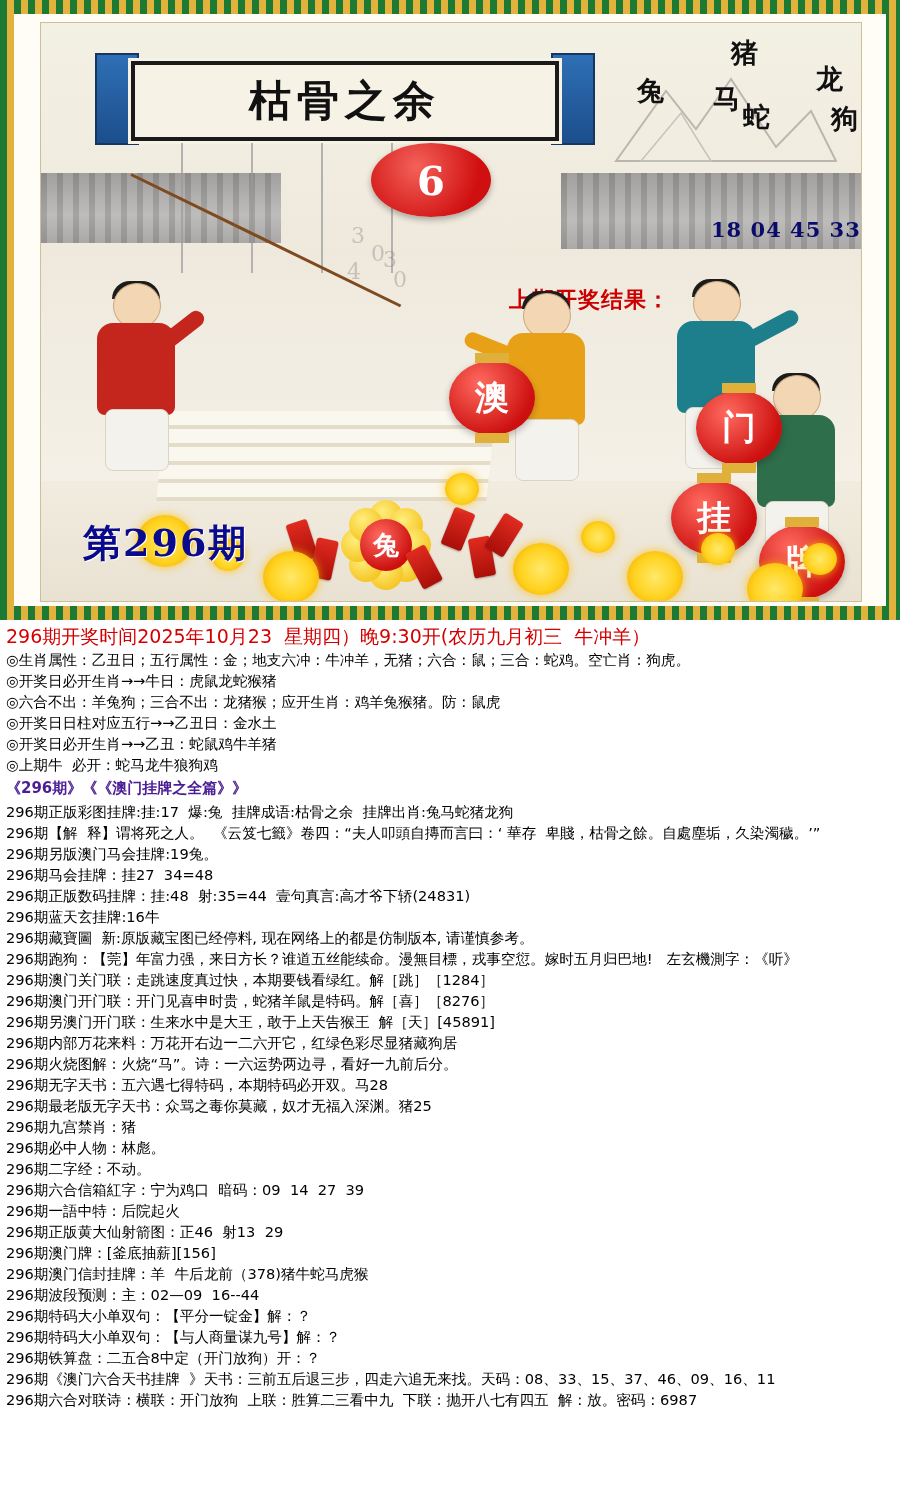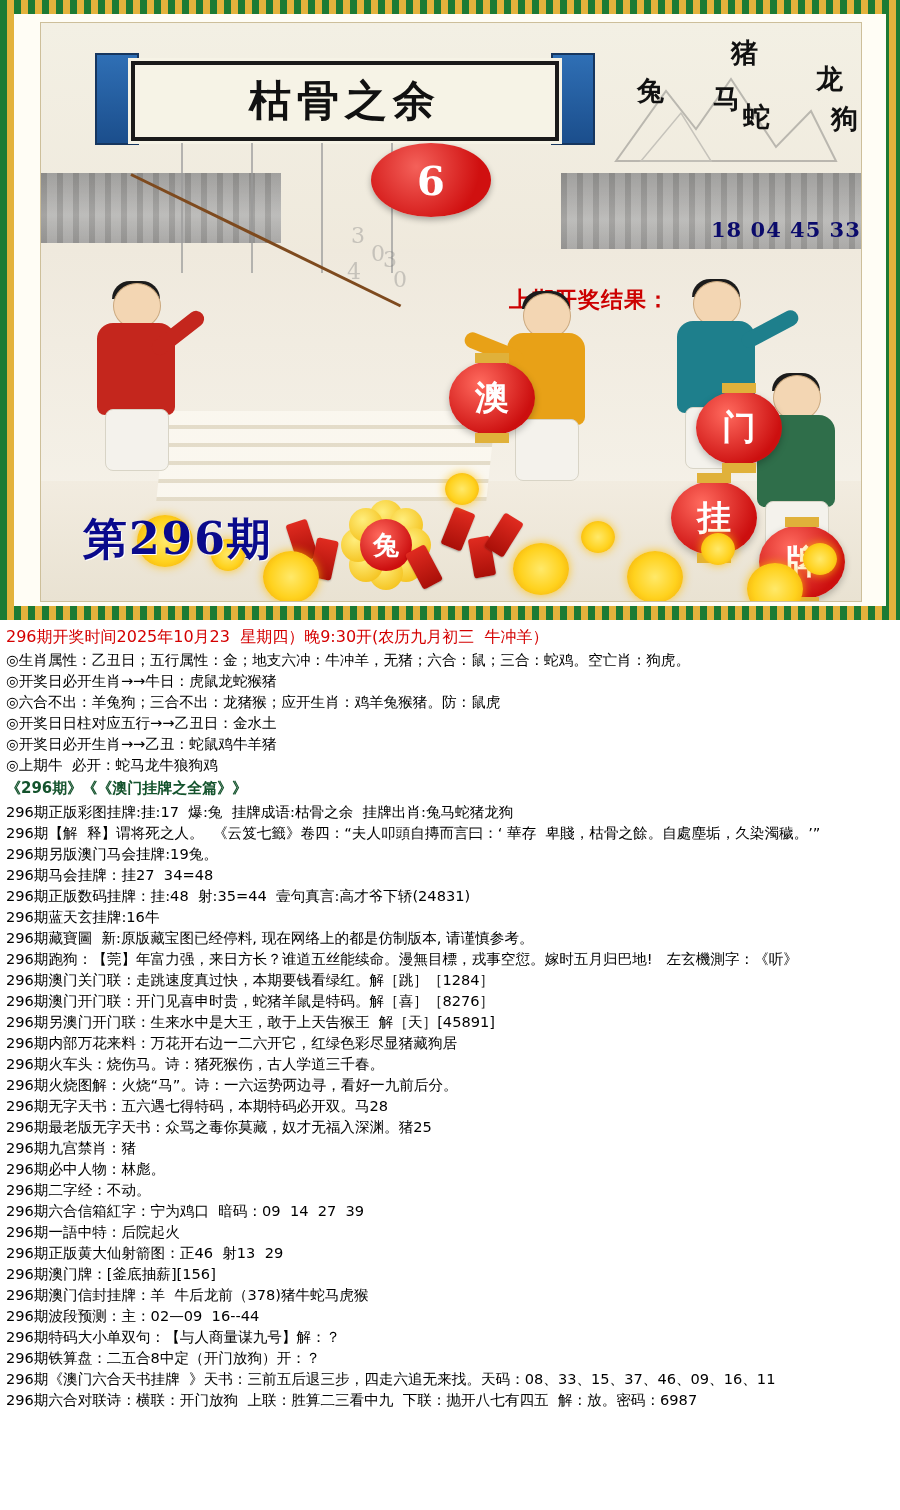--- a/index.html
+++ b/index.html
@@ -300,21 +300,21 @@
     color: #fff;
     font-family: "DejaVu Serif", "Liberation Serif", serif;
     font-size: 26px; font-weight: bold;
   }
 
   
   .issue-no {
     position: absolute;
     left: 42px; bottom: 32px;
     font-family: "DejaVu Serif", "Liberation Serif", serif;
-    font-size: 44px;
+    font-size: 38px;
     font-weight: bold;
     color: #0a0a8c;
     text-shadow: 1px 1px 0 #fff;
     letter-spacing: 2px;
   }
 
   
   .ghost-num {
     position: absolute;
     font-family: "DejaVu Serif", "Liberation Serif", serif;
@@ -326,26 +326,26 @@
   .body-text {
     padding: 6px 4px 18px 4px;
     font-size: 14.6px;
     line-height: 21px;
     color: #000;
     font-family: "DejaVu Sans", "Liberation Sans", sans-serif;
   }
   .line { white-space: pre-wrap; padding: 0 2px; }
   .headline {
     color: #d40000;
-    font-size: 16px;
+    font-size: 19px;
     padding-bottom: 2px;
   }
   .section-title {
     font-weight: bold;
-    color: #14532d;
+    color: #4c1d95;
     font-size: 15px;
     padding: 3px 2px 2px 2px;
   }
 </style>
 </head>
 <body>
 
 <div class="poster-wrap">
   <div class="poster">
 
@@ -494,31 +494,31 @@
   <div class="line">296期另版澳门马会挂牌:19兔。</div>
   <div class="line">296期马会挂牌：挂27  34=48</div>
   <div class="line">296期正版数码挂牌：挂:48  射:35=44  壹句真言:高才爷下轿(24831)</div>
   <div class="line">296期蓝天玄挂牌:16牛</div>
   <div class="line">296期藏寶圖  新:原版藏宝图已经停料, 现在网络上的都是仿制版本, 请谨慎参考。</div>
   <div class="line">296期跑狗：【莞】年富力强，来日方长？谁道五丝能续命。漫無目標，戎事空愆。嫁时五月归巴地!   左玄機測字：《听》</div>
   <div class="line">296期澳门关门联：走跳速度真过快，本期要钱看绿红。解［跳］［1284］</div>
   <div class="line">296期澳门开门联：开门见喜申时贵，蛇猪羊鼠是特码。解［喜］［8276］</div>
   <div class="line">296期另澳门开门联：生来水中是大王，敢于上天告猴王  解［天］[45891]</div>
   <div class="line">296期内部万花来料：万花开右边一二六开它，红绿色彩尽显猪藏狗居</div>
-  <div class="line">296期火车头：烧伤马。诗：猪死猴伤，古人学道三千春。</div>
   <div class="line">296期火烧图解：火烧“马”。诗：一六运势两边寻，看好一九前后分。</div>
   <div class="line">296期无字天书：五六遇七得特码，本期特码必开双。马28</div>
   <div class="line">296期最老版无字天书：众骂之毒你莫藏，奴才无福入深渊。猪25</div>
   <div class="line">296期九宫禁肖：猪</div>
   <div class="line">296期必中人物：林彪。</div>
   <div class="line">296期二字经：不动。</div>
   <div class="line">296期六合信箱紅字：宁为鸡口  暗码：09  14  27  39</div>
   <div class="line">296期一語中特：后院起火</div>
   <div class="line">296期正版黄大仙射箭图：正46  射13  29</div>
   <div class="line">296期澳门牌：[釜底抽薪][156]</div>
   <div class="line">296期澳门信封挂牌：羊  牛后龙前（378)猪牛蛇马虎猴</div>
   <div class="line">296期波段预测：主：02—09  16--44</div>
+  <div class="line">296期特码大小单双句：【平分一锭金】解：？</div>
   <div class="line">296期特码大小单双句：【与人商量谋九号】解：？</div>
   <div class="line">296期铁算盘：二五合8中定（开门放狗）开：？</div>
   <div class="line">296期《澳门六合天书挂牌  》天书：三前五后退三步，四走六追无来找。天码：08、33、15、37、46、09、16、11</div>
   <div class="line">296期六合对联诗：横联：开门放狗  上联：胜算二三看中九  下联：抛开八七有四五  解：放。密码：6987</div>
 
 </div>
 
 </body></html>

